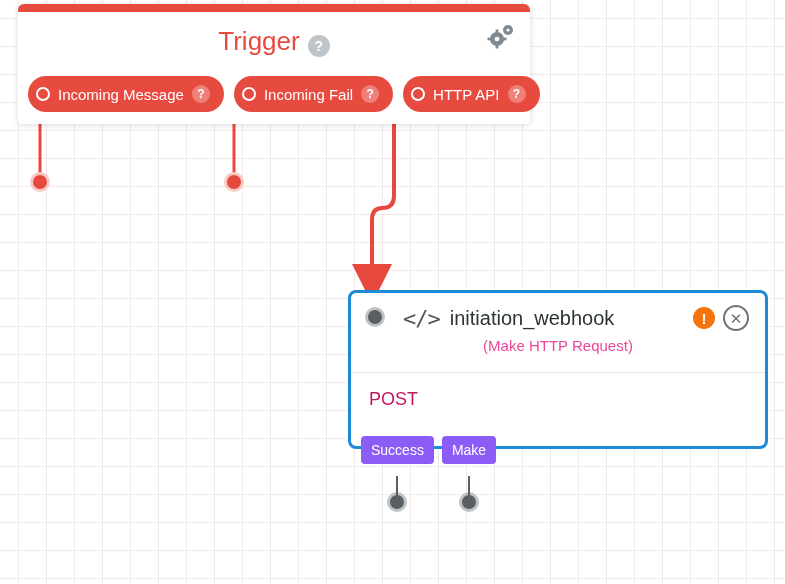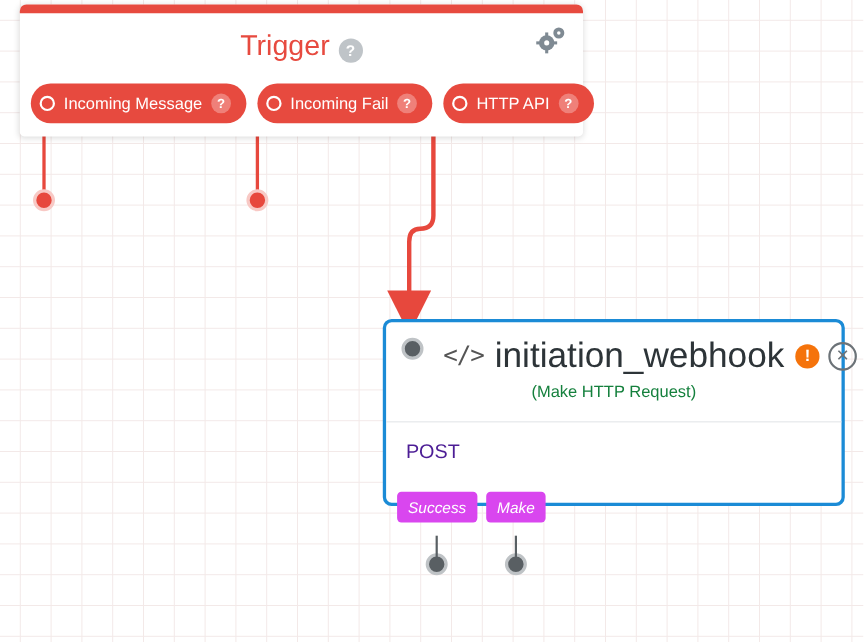--- a/index.html
+++ b/index.html
@@ -78,58 +78,57 @@
       padding: 12px 16px 4px 16px;
     }
     .webhook-title-row {
       display: flex; align-items: center; gap: 10px;
     }
     .code-icon {
       font-family: ui-monospace, Menlo, monospace;
       font-size: 22px; color: #555;
       letter-spacing: -1px;
     }
-    .webhook-title { font-size: 32px; font-weight: 500; color: #2d3438; }
+    .webhook-title { font-size: 20px; font-weight: 500; color: #2d3438; }
     .warn-icon {
       width: 22px; height: 22px; border-radius: 50%;
       background: #f5730b; color: #fff;
       display: inline-flex; align-items: center; justify-content: center;
       font-weight: 700; font-size: 15px;
     }
     .close-icon {
       width: 26px; height: 26px; border-radius: 50%;
       border: 2px solid #6c7378; color: #6c7378;
       display: inline-flex; align-items: center; justify-content: center;
       font-size: 15px; line-height:1;
       margin-left: auto;
     }
     .wh-input-anchor {
       position: absolute; left: 14px; top: 14px;
       width: 20px; height: 20px; border-radius: 50%;
       background: #595f63; border: 3px solid #bfc3c6;
     }
     .webhook-sub {
-      text-align: center; color: #15803d; font-size: 15px; padding: 6px 0 14px;
+      text-align: center; color: #ec4899; font-size: 15px; padding: 6px 0 14px;
     }
     .webhook-body {
       border-top: 1px solid #e3e6e8;
       padding: 16px 18px 22px;
-      font-size: 18px; color: #4c1d95;
+      font-size: 18px; color: #be185d;
       min-height: 74px;
     }
     .ports {
       position: absolute; left: 10px; bottom: -18px;
       display: flex; gap: 8px;
     }
     .port {
-      background: #d946ef; color: #fff;
+      background: #8b5cf6; color: #fff;
       font-size: 14px; border-radius: 4px;
       padding: 6px 10px;
       position: relative;
-      font-style: italic;
     }
     .port::after {
       content: "";
       position: absolute;
       left: 50%; transform: translateX(-50%);
       bottom: -34px;
       width: 2px; height: 22px; background: #595f63;
     }
     .port-end {
       position: absolute;

